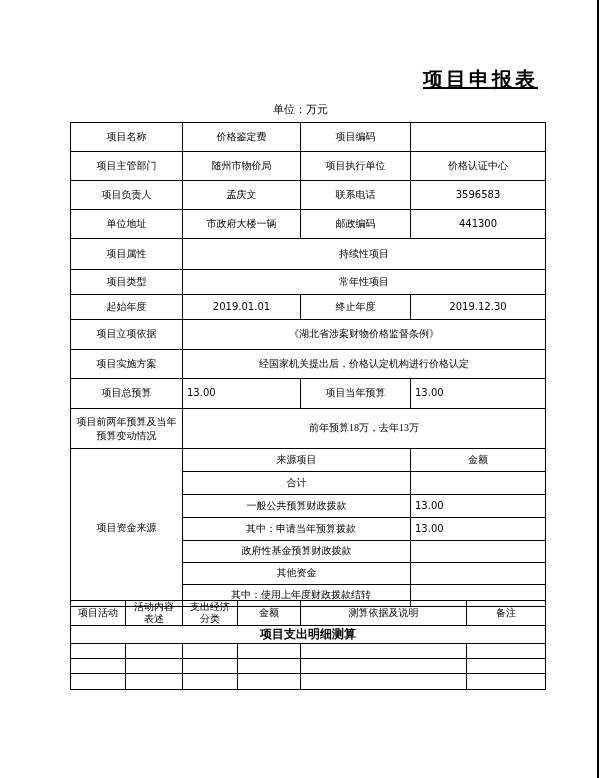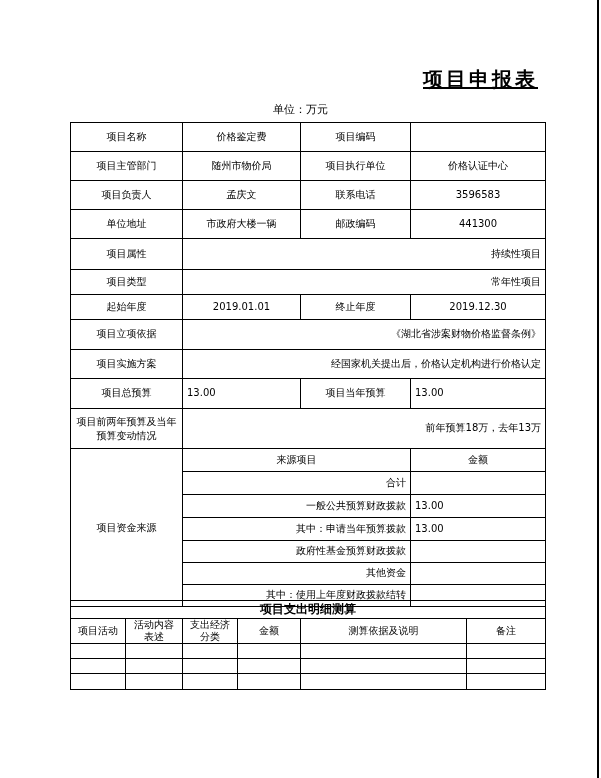--- a/index.html
+++ b/index.html
@@ -17,21 +17,21 @@
     position:absolute;top:102px;left:63px;width:475px;text-align:center;font-size:11px;
   }
   table{border-collapse:collapse;table-layout:fixed;position:absolute;left:70px;}
   table.main{top:122px;width:475px;}
   table.detail{top:600px;width:475px;}
   td{
     border:1px solid #000;font-size:10px;padding:0 4px;overflow:hidden;
     line-height:1.25;vertical-align:middle;
   }
   td.c{text-align:center;}
-  td.l{text-align:right;}
+  td.l{text-align:center;font-family:Liberation Serif, serif;}
   td.r{}
   td.indent{padding-left:13px;}
   td.wrap{line-height:1.35;}
   .divider-cell{font-weight:bold;text-align:center;font-size:12px;}
   .hdr{text-align:center;line-height:1.2;}
 </style>
 </head>
 <body>
 
 <div class="doc-title">项目申报表</div>
@@ -136,30 +136,30 @@
 <table class="detail">
   <colgroup>
       <col style="width:55px">
       <col style="width:57px">
       <col style="width:55px">
       <col style="width:63px">
       <col style="width:166px">
       <col style="width:79px">
     </colgroup>
   <tbody>
-    <tr style="height:18px">
-      <td class="divider-cell" colspan="6">项目支出明细测算</td>
-    </tr>
     <tr style="height:23px">
       <td class="hdr">项目活动</td>
       <td class="hdr">活动内容表述</td>
       <td class="hdr">支出经济分类</td>
       <td class="hdr">金额</td>
       <td class="hdr">测算依据及说明</td>
       <td class="hdr">备注</td>
+    </tr>
+    <tr style="height:18px">
+      <td class="divider-cell" colspan="6">项目支出明细测算</td>
     </tr>
     <tr style="height:15px">
       <td></td>
       <td></td>
       <td></td>
       <td></td>
       <td></td>
       <td></td>
     </tr>
     <tr style="height:15px">

